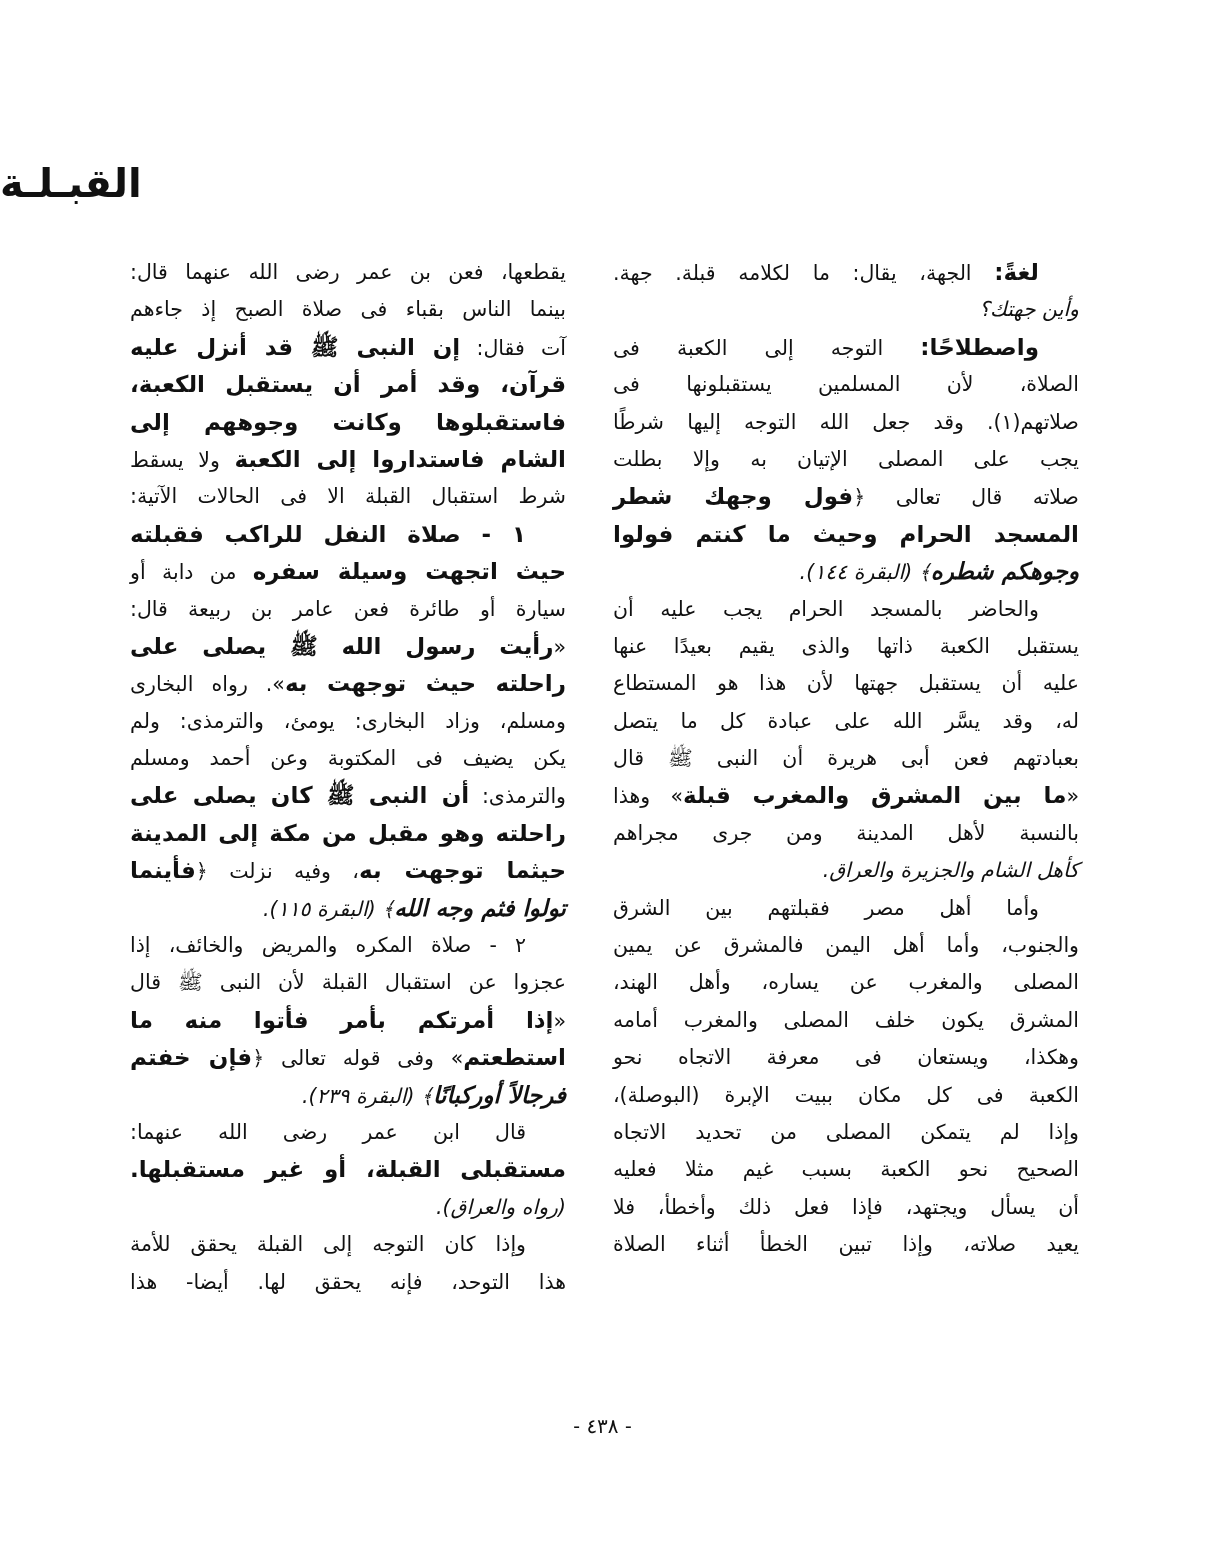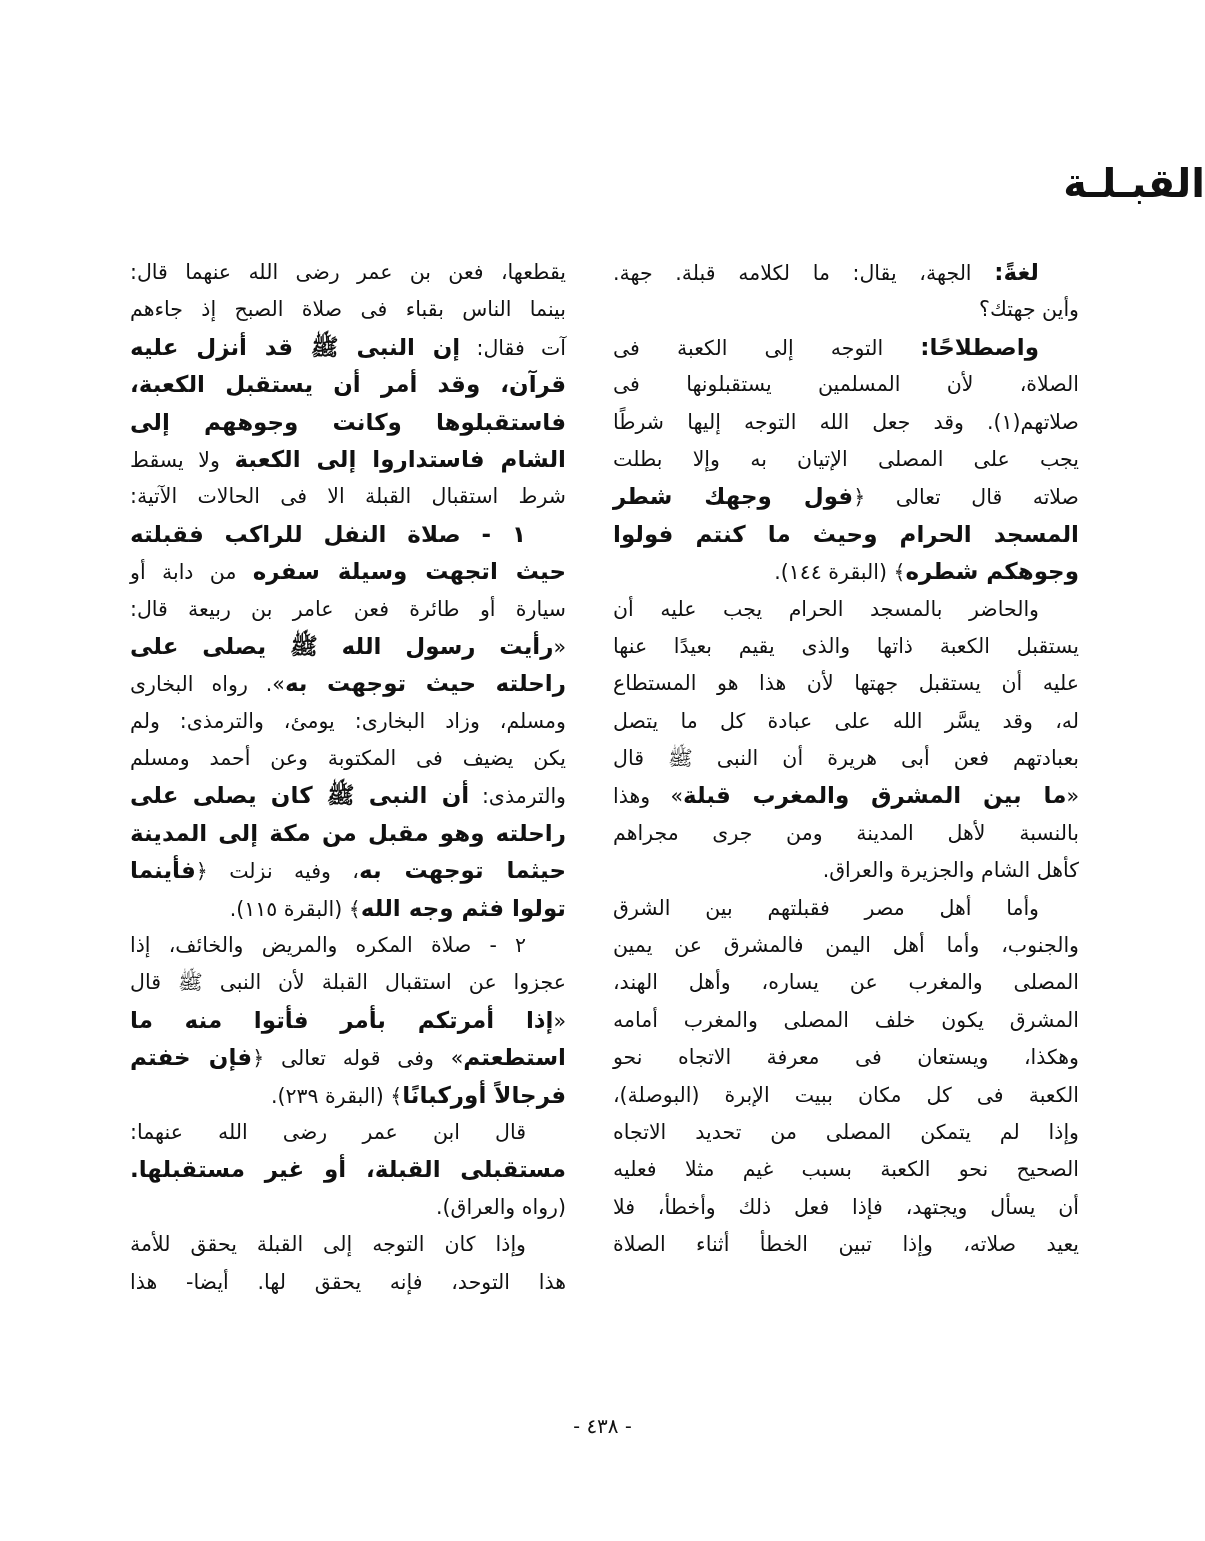--- a/index.html
+++ b/index.html
@@ -1,34 +1,34 @@
 <!DOCTYPE html>
 <html><head>
 <meta charset="utf-8">
 <style>
   html, body { margin: 0; padding: 0; background: #ffffff; }
   body {
     width: 1205px; height: 1541px; position: relative; overflow: hidden;
     font-family: "DejaVu Sans", sans-serif; color: #111;
   }
   .page-title {
-    position: absolute; top: 160px; left: 0; width: 1205px; text-align: right;
+    position: absolute; top: 160px; left: 0; width: 1205px; text-align: left;
     font-size: 40px; font-weight: bold; direction: rtl; letter-spacing: 1px;
   }
   .column {
     position: absolute; top: 254px; direction: rtl; text-align: justify;
     font-size: 20.5px;
   }
   .col-right { left: 613px; width: 466px; }
   .col-left { left: 130px; width: 436px; }
   .line {
     height: 37.4px; line-height: 37.4px; white-space: nowrap;
     text-align-last: justify; text-align: justify; overflow: visible;
   }
-  .line.short { text-align-last: right; }
+  .line.short { text-align-last: right; font-style: italic; }
   .line.indent { padding-right: 40px; }
   .seg { }
   .seg.b { font-weight: bold; font-size: 23px; }
   .page-number {
     position: absolute; top: 1414px; left: 0; width: 1205px; text-align: center;
     font-family: "DejaVu Serif", serif; font-size: 20px; direction: rtl;
   }
 </style>
 </head>
 <body>

